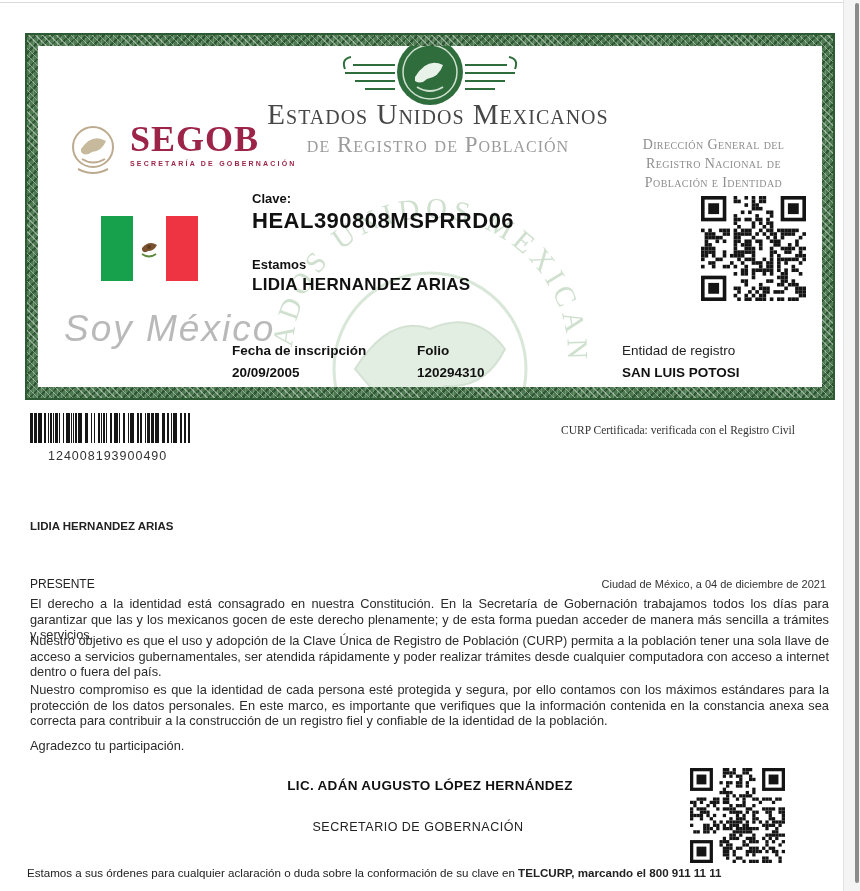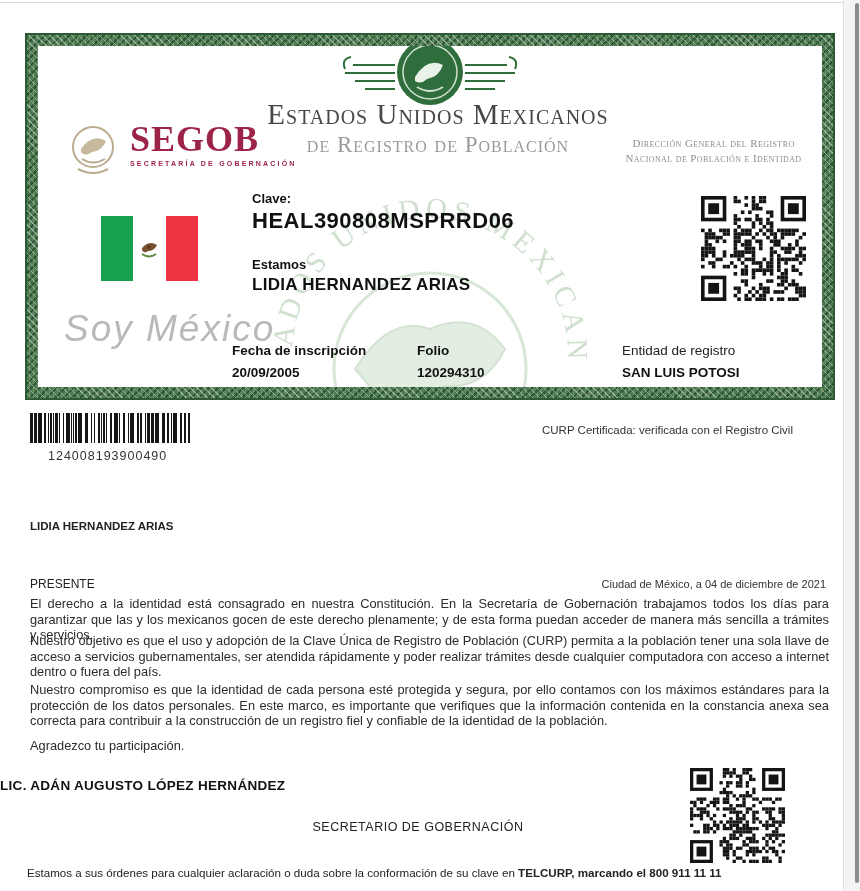--- a/index.html
+++ b/index.html
@@ -47,21 +47,21 @@
 
   
   .headline { position:absolute; left:190px; top:52px; width:420px; text-align:center;
     font-family:"Liberation Serif", serif; font-variant:small-caps; }
   .headline .t1 { font-size:29px; color:#474747; letter-spacing:1px; }
   .headline .t2 { font-size:23px; color:#9b9b9b; letter-spacing:1px; margin-top:2px; }
   .headline .t3 { font-size:23px; color:#9b9b9b; letter-spacing:1px; margin-top:1px; }
 
   .direccion { position:absolute; left:578px; top:90px; width:195px; text-align:center;
     font-family:"Liberation Serif", serif; font-variant:small-caps;
-    font-size:11px; color:#8e8e8e; line-height:1.35; letter-spacing:.4px; }
+    font-size:14px; color:#8e8e8e; line-height:1.35; letter-spacing:.4px; }
 
   
   .clave-label  { position:absolute; left:214px; top:145px; font-size:13px; font-weight:bold; color:#111; }
   .clave-value  { position:absolute; left:214px; top:162px; font-size:22px; font-weight:bold; color:#111; letter-spacing:.5px; }
   .nombre-label { position:absolute; left:214px; top:211px; font-size:13px; font-weight:bold; color:#111; }
   .nombre-value { position:absolute; left:214px; top:229px; font-size:17px; font-weight:bold; color:#111; letter-spacing:.3px; }
 
   .flag { position:absolute; left:63px; top:170px; width:97px; height:65px; display:flex; }
   .flag .g { flex:1; background:#17a14c; }
   .flag .w { flex:1; background:#fff; position:relative; }
@@ -75,33 +75,33 @@
   .fld .lbl { font-weight:bold; margin-bottom:7px; }
   .fld .lbl.normal { font-weight:normal; color:#222; }
   .fld .val { font-weight:bold; }
   .fld-fecha { width:185px; }
   .fld-folio { width:120px; }
   .fld-entidad { margin-left:85px; }
 
   
   .barcode-block { position:absolute; left:30px; top:413px; }
   .barcode-num { font-size:12.5px; color:#333; margin-top:2px; margin-left:18px; letter-spacing:1px; }
-  .certified-note { position:absolute; left:542px; top:424px; font-size:11.5px; color:#333; }
+  .certified-note { position:absolute; left:561px; top:424px; font-size:11.5px; color:#333;font-family:Liberation Serif, serif; }
 
   
   .recipient { position:absolute; left:30px; top:520px; font-size:11.5px; font-weight:bold; color:#222; }
   .presente  { position:absolute; left:30px; top:577px; font-size:12px; color:#222; }
   .date-place{ position:absolute; right:34px; top:578px; font-size:11px; color:#333; }
   .para { position:absolute; left:30px; width:799px; font-size:12.8px; line-height:1.22;
     text-align:justify; color:#2b2b2b; }
   .p1 { top:596px; }
   .p2 { top:633px; }
   .p3 { top:682px; }
   .closing { position:absolute; left:30px; top:738px; font-size:12.8px; color:#2b2b2b; }
-  .signer-name  { position:absolute; left:0; top:778px; width:860px; 
+  .signer-name  { position:absolute; left:0; top:778px; width:860px; text-align:center;
     font-size:13.5px; font-weight:bold; color:#111; letter-spacing:.3px; }
   .signer-title { position:absolute; left:0; top:820px; width:836px; text-align:center;
     font-size:12.5px; color:#222; letter-spacing:.5px; }
   .qr-bottom { position:absolute; left:690px; top:768px; }
 
   .footer-line { position:absolute; left:27px; top:866px; width:806px; font-size:11.6px; color:#222; }
   .footer-line b { font-weight:bold; }
 </style>
 </head>
 <body>

